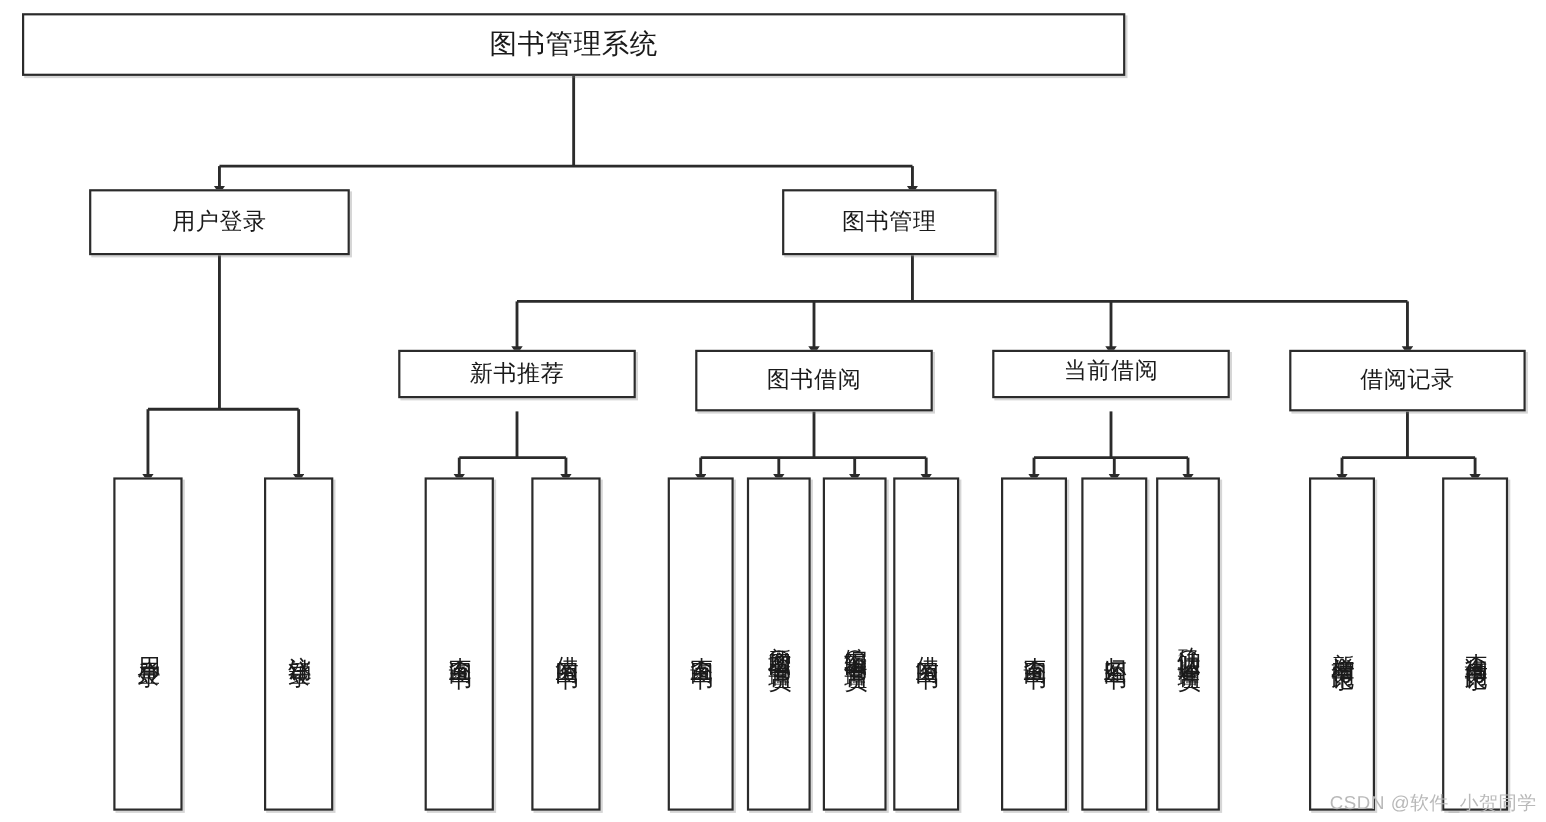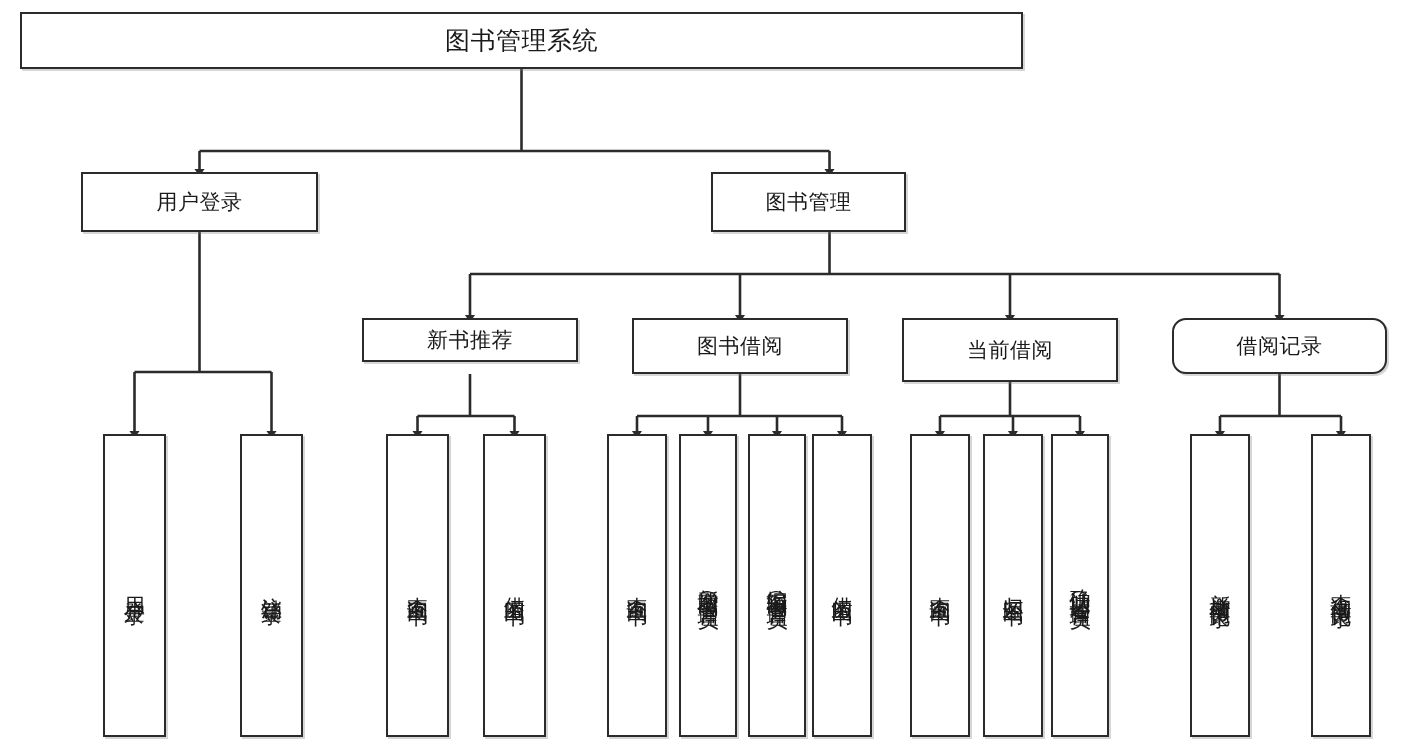--- a/index.html
+++ b/index.html
@@ -125,24 +125,24 @@
       </div>
       <div class="node" style="left: 711px; top: 172px; width: 195px; height: 60px;">
         <span class="label">图书管理</span>
       </div>
       <div class="node" style="left: 362px; top: 318px; width: 216px; height: 44px;">
         <span class="label">新书推荐</span>
       </div>
       <div class="node" style="left: 632px; top: 318px; width: 216px; height: 56px;">
         <span class="label">图书借阅</span>
       </div>
-      <div class="node" style="left: 902px; top: 318px; width: 216px; height: 64px;">
+      <div class="node" style="left: 902px; top: 318px; width: 216px; height: 44px; font-family: Liberation Mono, monospace;">
         <span class="label">当前借阅</span>
       </div>
-      <div class="node" style="left: 1172px; top: 318px; width: 215px; height: 56px; border-radius: 14px;">
+      <div class="node" style="left: 1172px; top: 318px; width: 215px; height: 56px;">
         <span class="label">借阅记录</span>
       </div>
       <div class="node vertical" style="left: 103px; top: 434px; width: 63px; height: 303px;">
         <span class="label">用户登录</span>
       </div>
       <div class="node vertical" style="left: 240px; top: 434px; width: 63px; height: 303px;">
         <span class="label">注销登录</span>
       </div>
       <div class="node vertical" style="left: 386px; top: 434px; width: 63px; height: 303px;">
         <span class="label">查询图书</span>
@@ -172,13 +172,14 @@
         <span class="label">确认归还（管理员）</span>
       </div>
       <div class="node vertical" style="left: 1190px; top: 434px; width: 60px; height: 303px;">
         <span class="label">新增借阅记录</span>
       </div>
       <div class="node vertical" style="left: 1311px; top: 434px; width: 60px; height: 303px;">
         <span class="label">查询借阅记录</span>
       </div>
     </div>
 
+  <div id="watermark">CSDN @软件_小贺同学</div>
 </div>
 
 </body></html>

